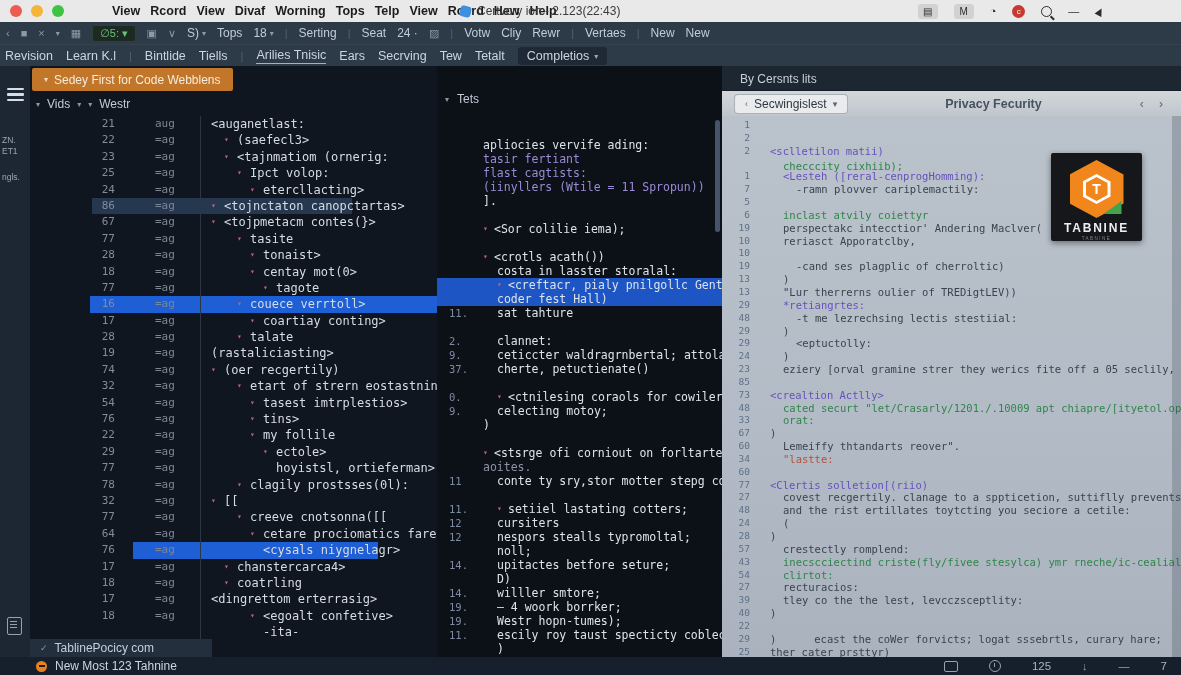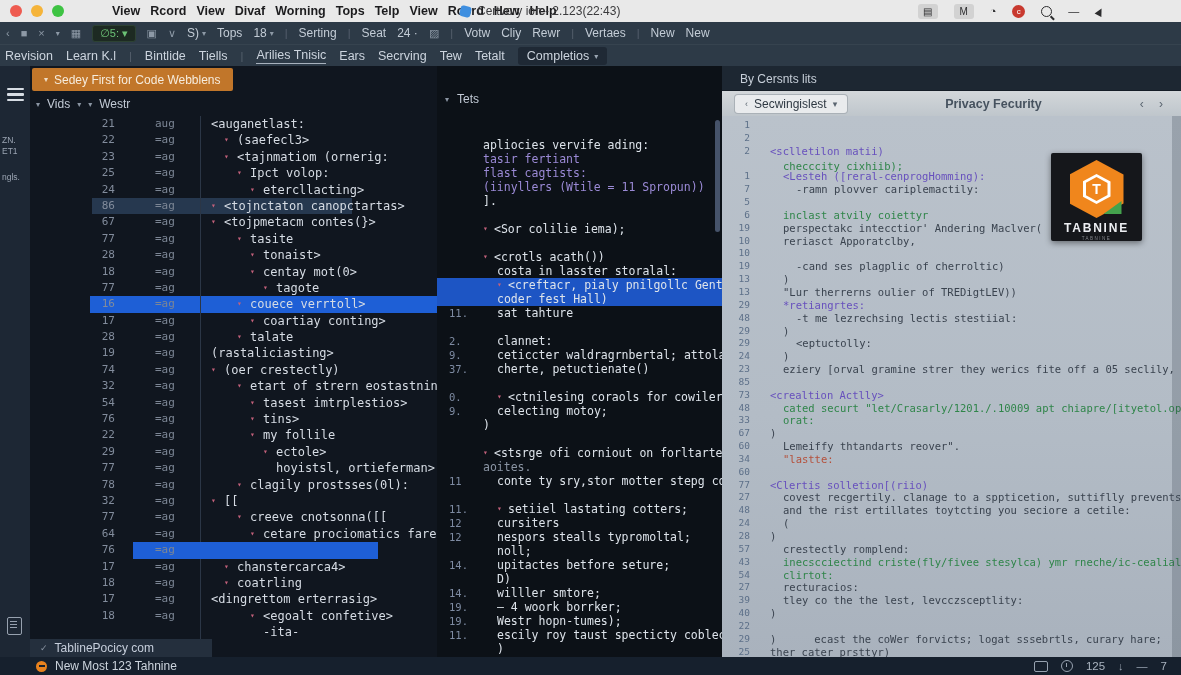--- a/index.html
+++ b/index.html
@@ -132,21 +132,21 @@
   .logo-title{margin-top:3px;color:#eceef2;font-size:12px;font-weight:700;letter-spacing:1.8px;}
   .logo-sub{color:#84878d;font-size:4.5px;letter-spacing:1.5px;margin-top:1px;}
 
   
   .statusbar{position:absolute;left:0;top:657px;width:100%;height:18px;background:#16202d;
              display:flex;align-items:center;}
   .sb-left{display:flex;align-items:center;gap:8px;margin-left:36px;}
   .tn-dot{width:11px;height:11px;border-radius:50%;background:#e8821e;position:relative;}
   .tn-dot::after{content:"";position:absolute;left:2.5px;top:4.6px;width:6px;height:1.8px;background:#16202d;}
   .sb-text{color:#ccd4dd;font-size:12px;}
-  .sb-right{margin-left:auto;margin-right:14px;display:flex;align-items:center;gap:13px;color:#97a2b0;}
+  .sb-right{margin-left:auto;margin-right:14px;display:flex;align-items:center;gap:31px;color:#97a2b0;}
   .chat-icon{width:12px;height:9px;border:1.4px solid #97a2b0;border-radius:2px;}
   .clock-icon{width:10px;height:10px;border:1.4px solid #97a2b0;border-radius:50%;position:relative;}
   .clock-icon::after{content:"";position:absolute;left:4px;top:2px;width:1.5px;height:3.5px;background:#97a2b0;}
   .sb-num{font-size:11.5px;color:#aab4c0;}
   .sb-glyph{font-size:11px;color:#97a2b0;}
 </style>
 </head>
 <body>
 
 <div class="window">
@@ -315,32 +315,32 @@
           <div class="trow hl-dark"><span class="tnum">86</span><span class="tmark">=ag</span><span class="tcode" style="padding-left: 10px;"><span class="arr">▾</span><span>&lt;tojnctaton canopctartas&gt;</span></span></div>
           <div class="trow"><span class="tnum">67</span><span class="tmark">=ag</span><span class="tcode" style="padding-left: 10px;"><span class="arr">▾</span><span>&lt;tojpmetacm contes(}&gt;</span></span></div>
           <div class="trow"><span class="tnum">77</span><span class="tmark">=ag</span><span class="tcode" style="padding-left: 36px;"><span class="arr">▾</span><span>tasite</span></span></div>
           <div class="trow"><span class="tnum">28</span><span class="tmark">=ag</span><span class="tcode" style="padding-left: 49px;"><span class="arr">▾</span><span>tonaist&gt;</span></span></div>
           <div class="trow"><span class="tnum">18</span><span class="tmark">=ag</span><span class="tcode" style="padding-left: 49px;"><span class="arr">▾</span><span>centay mot(0&gt;</span></span></div>
           <div class="trow"><span class="tnum">77</span><span class="tmark">=ag</span><span class="tcode" style="padding-left: 62px;"><span class="arr">▾</span><span>tagote</span></span></div>
           <div class="trow hl-blue"><span class="tnum">16</span><span class="tmark">=ag</span><span class="tcode" style="padding-left: 36px;"><span class="arr">▾</span><span>couece verrtoll&gt;</span></span></div>
           <div class="trow"><span class="tnum">17</span><span class="tmark">=ag</span><span class="tcode" style="padding-left: 49px;"><span class="arr">▾</span><span>coartiay conting&gt;</span></span></div>
           <div class="trow"><span class="tnum">28</span><span class="tmark">=ag</span><span class="tcode" style="padding-left: 36px;"><span class="arr">▾</span><span>talate</span></span></div>
           <div class="trow"><span class="tnum">19</span><span class="tmark">=ag</span><span class="tcode" style="padding-left: 10px;"><span>(rastaliciasting&gt;</span></span></div>
-          <div class="trow"><span class="tnum">74</span><span class="tmark">=ag</span><span class="tcode" style="padding-left: 10px;"><span class="arr">▾</span><span>(oer crestectly)</span></span></div>
+          <div class="trow"><span class="tnum">74</span><span class="tmark">=ag</span><span class="tcode" style="padding-left: 10px;"><span class="arr">▾</span><span>(oer recgertily)</span></span></div>
           <div class="trow"><span class="tnum">32</span><span class="tmark">=ag</span><span class="tcode" style="padding-left: 36px;"><span class="arr">▾</span><span>etart of strern eostastning&gt;</span></span></div>
           <div class="trow"><span class="tnum">54</span><span class="tmark">=ag</span><span class="tcode" style="padding-left: 49px;"><span class="arr">▾</span><span>tasest imtrplestios&gt;</span></span></div>
           <div class="trow"><span class="tnum">76</span><span class="tmark">=ag</span><span class="tcode" style="padding-left: 49px;"><span class="arr">▾</span><span>tins&gt;</span></span></div>
           <div class="trow"><span class="tnum">22</span><span class="tmark">=ag</span><span class="tcode" style="padding-left: 49px;"><span class="arr">▾</span><span>my follile</span></span></div>
           <div class="trow"><span class="tnum">29</span><span class="tmark">=ag</span><span class="tcode" style="padding-left: 62px;"><span class="arr">▾</span><span>ectole&gt;</span></span></div>
           <div class="trow"><span class="tnum">77</span><span class="tmark">=ag</span><span class="tcode" style="padding-left: 75px;"><span>hoyistsl, ortieferman&gt;</span></span></div>
           <div class="trow"><span class="tnum">78</span><span class="tmark">=ag</span><span class="tcode" style="padding-left: 36px;"><span class="arr">▾</span><span>clagily prostsses(0l):</span></span></div>
           <div class="trow"><span class="tnum">32</span><span class="tmark">=ag</span><span class="tcode" style="padding-left: 10px;"><span class="arr">▾</span><span>[[</span></span></div>
           <div class="trow"><span class="tnum">77</span><span class="tmark">=ag</span><span class="tcode" style="padding-left: 36px;"><span class="arr">▾</span><span>creeve cnotsonna([[</span></span></div>
           <div class="trow"><span class="tnum">64</span><span class="tmark">=ag</span><span class="tcode" style="padding-left: 49px;"><span class="arr">▾</span><span>cetare prociomatics fare(otglo)&gt;</span></span></div>
-          <div class="trow hl-blue2"><span class="tnum">76</span><span class="tmark">=ag</span></div>
+          <div class="trow hl-blue2"><span class="tnum">76</span><span class="tmark">=ag</span><span class="tcode" style="padding-left: 62px;"><span>&lt;cysals niygnelagr&gt;</span></span></div>
           <div class="trow"><span class="tnum">17</span><span class="tmark">=ag</span><span class="tcode" style="padding-left: 23px;"><span class="arr">▾</span><span>chanstercarca4&gt;</span></span></div>
           <div class="trow"><span class="tnum">18</span><span class="tmark">=ag</span><span class="tcode" style="padding-left: 23px;"><span class="arr">▾</span><span>coatrling</span></span></div>
           <div class="trow"><span class="tnum">17</span><span class="tmark">=ag</span><span class="tcode" style="padding-left: 10px;"><span>&lt;dingrettom erterrasig&gt;</span></span></div>
           <div class="trow"><span class="tnum">18</span><span class="tmark">=ag</span><span class="tcode" style="padding-left: 49px;"><span class="arr">▾</span><span>&lt;egoalt confetive&gt;</span></span></div>
           <div class="trow"><span class="tnum"></span><span class="tmark"></span><span class="tcode" style="padding-left: 62px;"><span>-ita-</span></span></div>
         </div>
       <div class="btab">
         <span class="chk">✓</span>
         <span>TablinePocicy com</span>
       </div>

